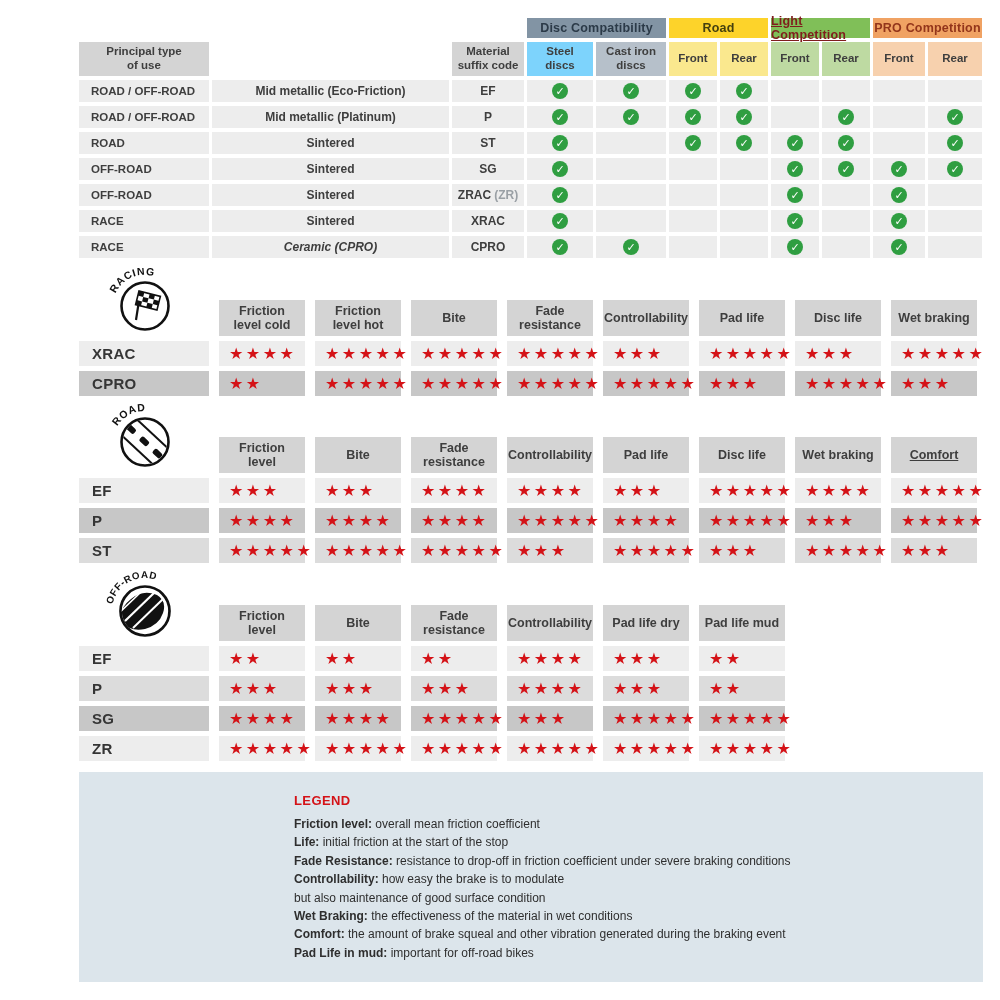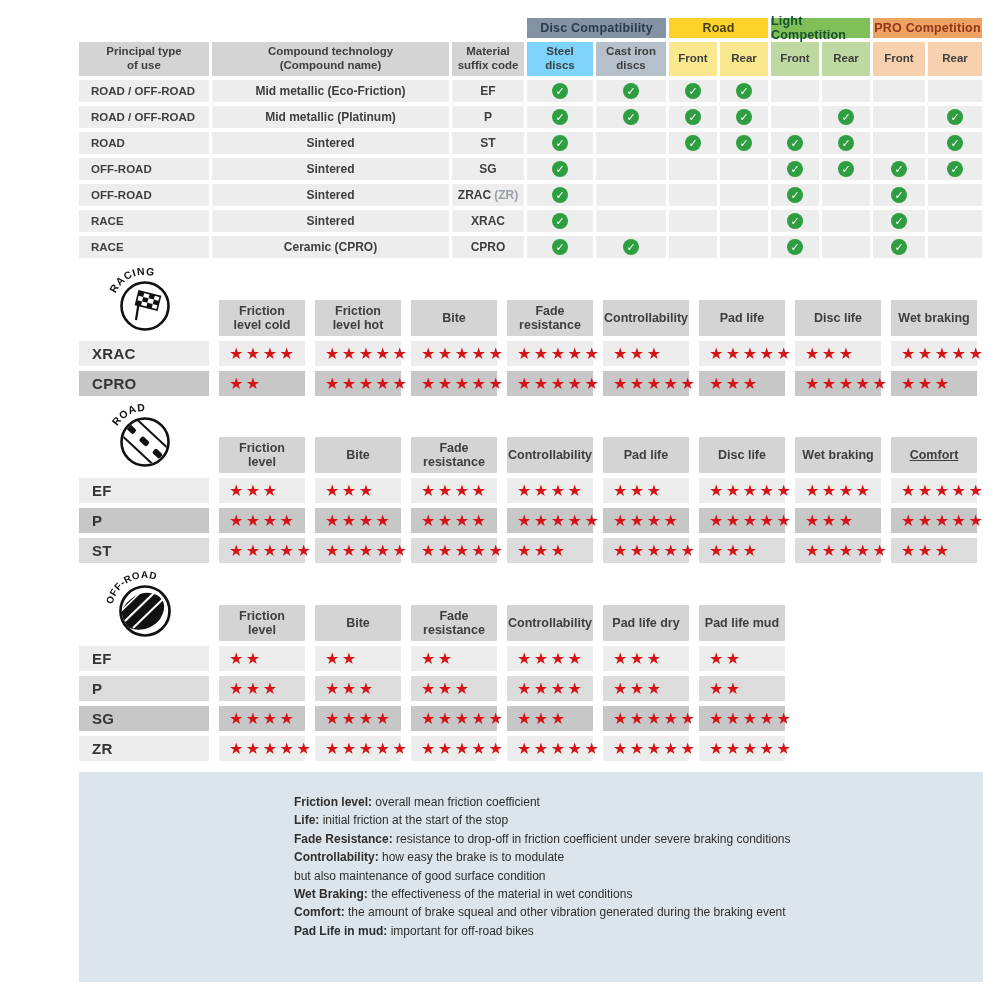--- a/index.html
+++ b/index.html
@@ -46,26 +46,24 @@
   .lterm{font-weight:bold;}
 </style>
 </head>
 <body>
 
 <div class="page">
 
   <div id="compat">
       <div class="band" style="grid-area: 1 / 4 / auto / span 2; background: rgb(130, 148, 164); color: rgb(43, 58, 72);">Disc Compatibility</div>
       <div class="band" style="grid-area: 1 / 6 / auto / span 2; background: rgb(253, 211, 42); color: rgb(69, 64, 15);">Road</div>
-      <div class="band" style="grid-area: 1 / 8 / auto / span 2; background: rgb(128, 191, 88); color: #14532d;">Light Competition</div>
+      <div class="band" style="grid-area: 1 / 8 / auto / span 2; background: rgb(128, 191, 88); color: #7f1d1d; text-decoration: underline;">Light Competition</div>
       <div class="band" style="grid-area: 1 / 10 / auto / span 2; background: rgb(240, 162, 99); color: rgb(147, 53, 27);">PRO Competition</div>
       <div class="hcell" style="grid-area: 2 / 1;">Principal type
 of use</div>
-      <div class="hcell" style="grid-area: 2 / 2;">Compound technology
-(Compound name)</div>
       <div class="hcell" style="grid-area: 2 / 3;">Material
 suffix code</div>
       <div class="hcell" style="grid-area: 2 / 4; background: #7dd3fc;">Steel
 discs</div>
       <div class="hcell" style="grid-area: 2 / 5; background: rgb(182, 192, 202);">Cast iron
 discs</div>
       <div class="hcell" style="grid-area: 2 / 6; background: rgb(250, 232, 142);">Front</div>
       <div class="hcell" style="grid-area: 2 / 7; background: rgb(250, 232, 142);">Rear</div>
       <div class="hcell" style="grid-area: 2 / 8; background: rgb(190, 218, 162);">Front</div>
       <div class="hcell" style="grid-area: 2 / 9; background: rgb(190, 218, 162);">Rear</div>
@@ -198,21 +196,21 @@
       <div class="cell" style="grid-area: 8 / 7;"></div>
       <div class="cell" style="grid-area: 8 / 8;">
         <span class="check" style="background: rgb(47, 158, 65);">✓</span>
       </div>
       <div class="cell" style="grid-area: 8 / 9;"></div>
       <div class="cell" style="grid-area: 8 / 10;">
         <span class="check" style="background: rgb(47, 158, 65);">✓</span>
       </div>
       <div class="cell" style="grid-area: 8 / 11;"></div>
       <div class="cell use" style="grid-area: 9 / 1;">RACE</div>
-      <div class="cell" style="grid-area: 9 / 2;">Ceramic (CPRO)</div>
+      <div class="cell" style="grid-area: 9 / 2; font-style: italic;">Ceramic (CPRO)</div>
       <div class="cell" style="grid-area: 9 / 3;">
         <span>CPRO</span>
       </div>
       <div class="cell" style="grid-area: 9 / 4;">
         <span class="check" style="background: rgb(47, 158, 65);">✓</span>
       </div>
       <div class="cell" style="grid-area: 9 / 5;">
         <span class="check" style="background: rgb(47, 158, 65);">✓</span>
       </div>
       <div class="cell" style="grid-area: 9 / 6;"></div>
@@ -390,20 +388,21 @@
       <div class="stars" style="grid-area: 5 / 2; background: rgb(237, 237, 237); color: rgb(212, 18, 23);">★★★★★</div>
       <div class="stars" style="grid-area: 5 / 3; background: rgb(237, 237, 237); color: rgb(212, 18, 23);">★★★★★</div>
       <div class="stars" style="grid-area: 5 / 4; background: rgb(237, 237, 237); color: rgb(212, 18, 23);">★★★★★</div>
       <div class="stars" style="grid-area: 5 / 5; background: rgb(237, 237, 237); color: rgb(212, 18, 23);">★★★★★</div>
       <div class="stars" style="grid-area: 5 / 6; background: rgb(237, 237, 237); color: rgb(212, 18, 23);">★★★★★</div>
       <div class="stars" style="grid-area: 5 / 7; background: rgb(237, 237, 237); color: rgb(212, 18, 23);">★★★★★</div>
     </div>
 
   <div id="legend">
     <div class="inner">
+      <div class="ltitle">LEGEND</div>
       <div id="legend-items">
           <div class="litem"><span class="lterm">Friction level: </span>overall mean friction coefficient</div>
           <div class="litem"><span class="lterm">Life: </span>initial friction at the start of the stop</div>
           <div class="litem"><span class="lterm">Fade Resistance: </span>resistance to drop-off in friction coefficient under severe braking conditions</div>
           <div class="litem"><span class="lterm">Controllability: </span>how easy the brake is to modulate</div>
           <div class="litem">but also maintenance of good surface condition</div>
           <div class="litem"><span class="lterm">Wet Braking: </span>the effectiveness of the material in wet conditions</div>
           <div class="litem"><span class="lterm">Comfort: </span>the amount of brake squeal and other vibration generated during the braking event</div>
           <div class="litem"><span class="lterm">Pad Life in mud: </span>important for off-road bikes</div>
         </div>

